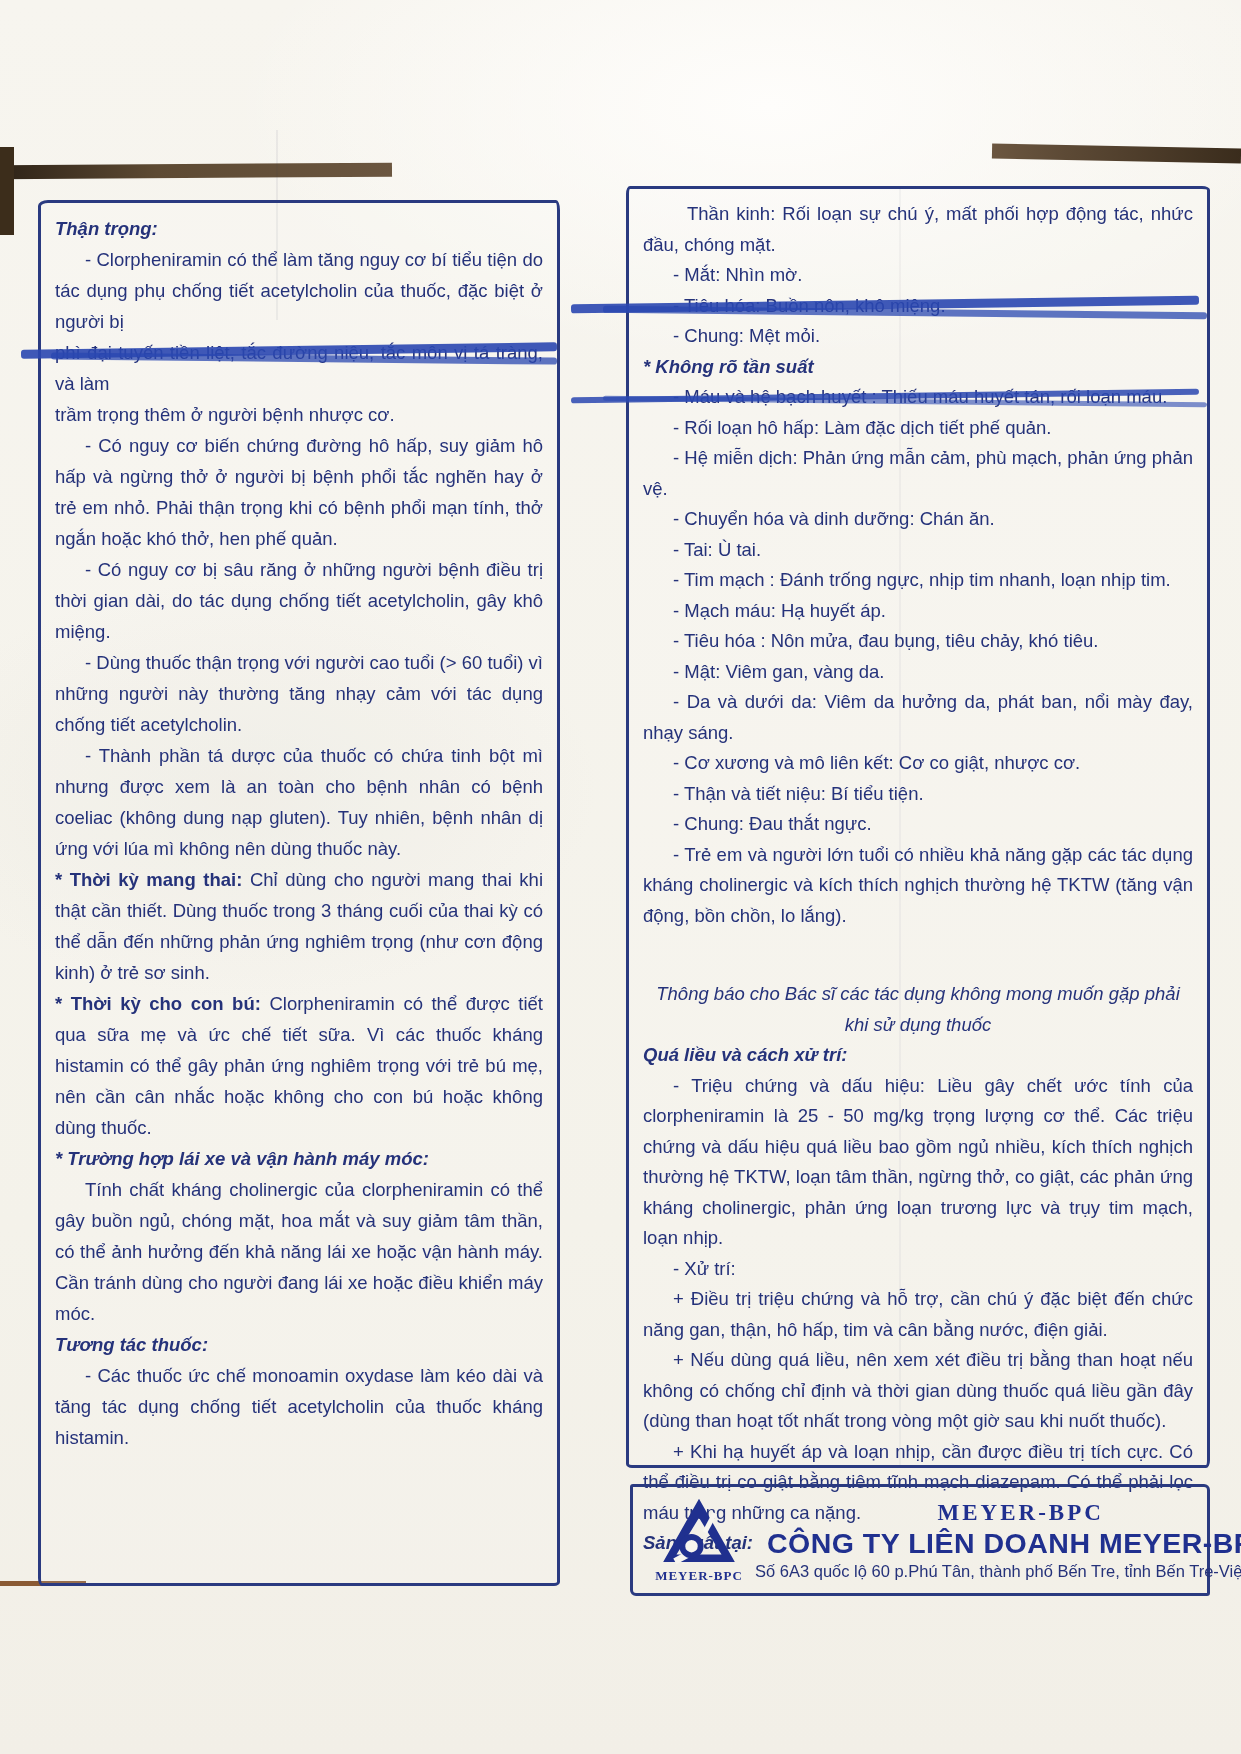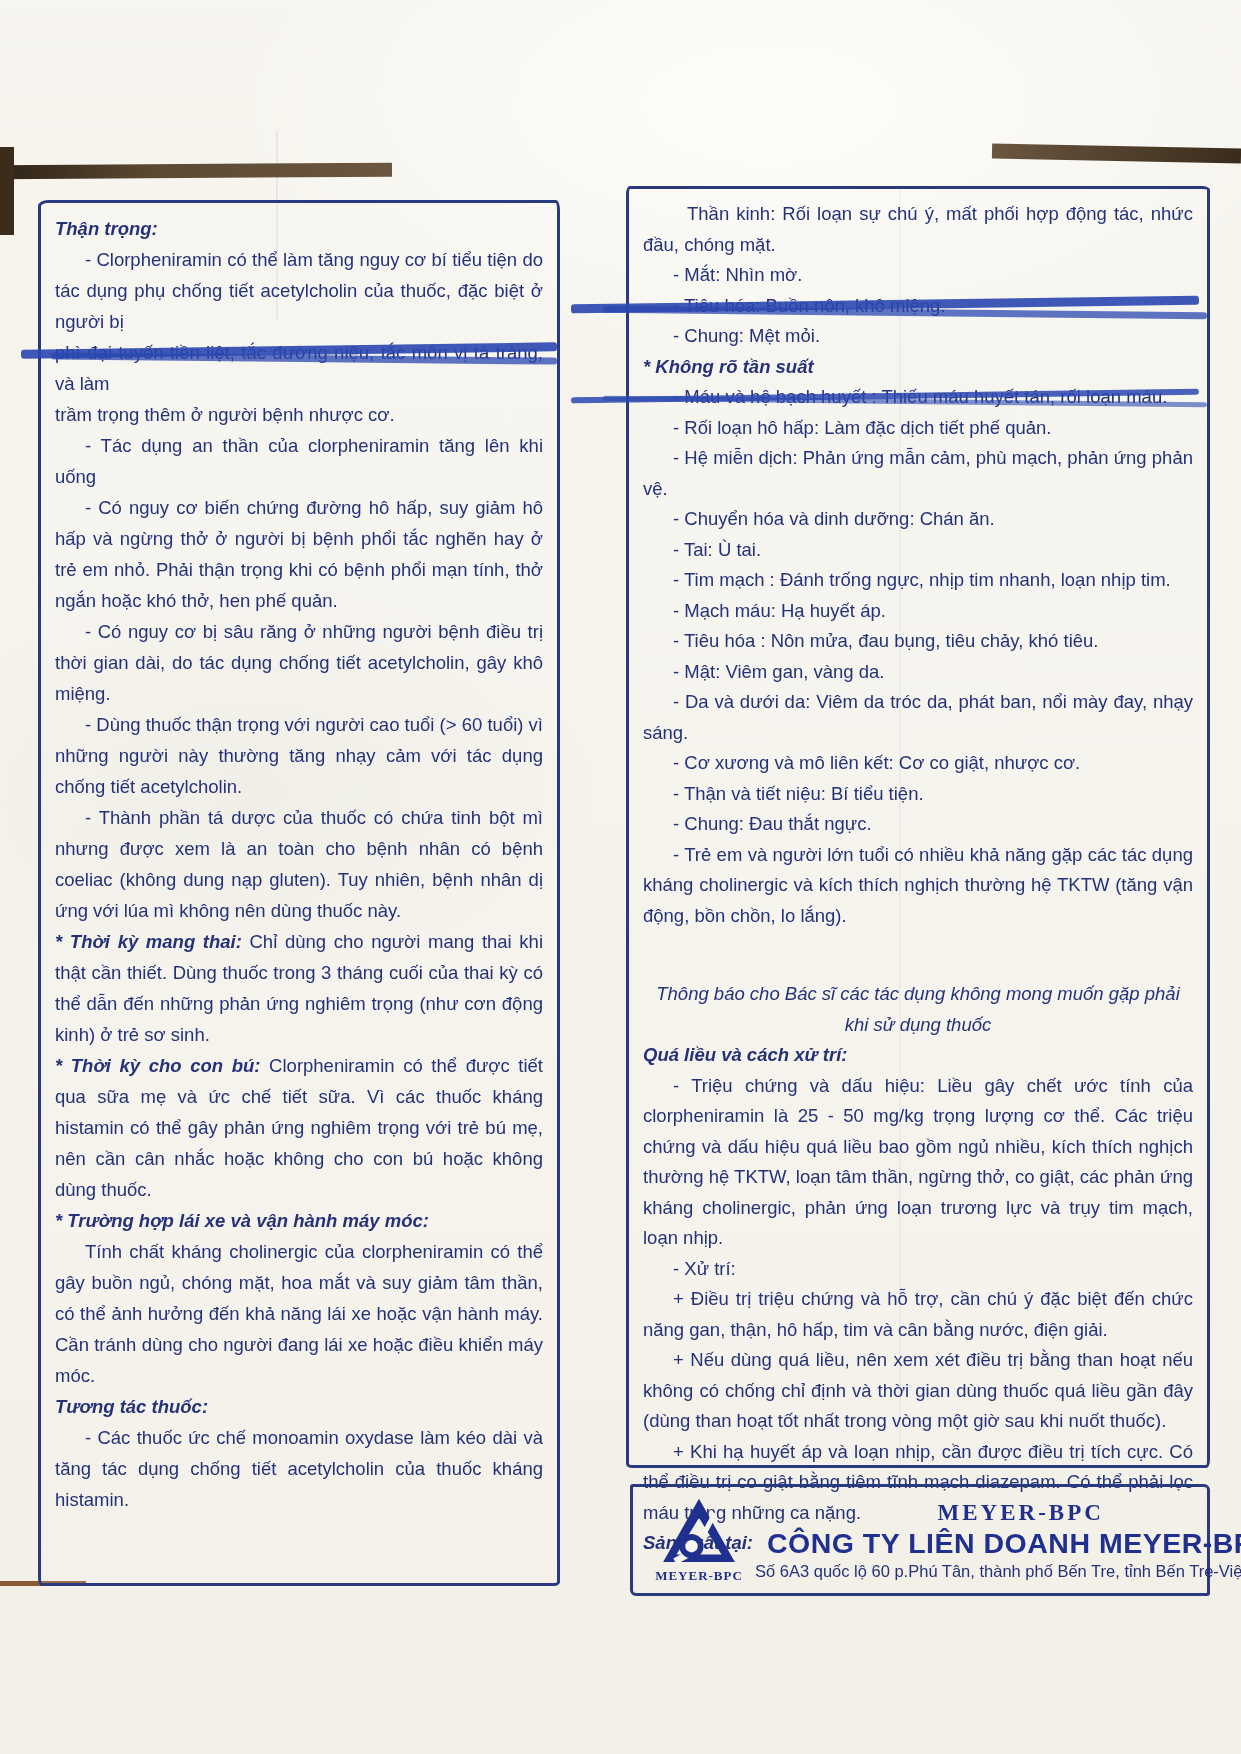--- a/index.html
+++ b/index.html
@@ -30,21 +30,21 @@
   }
   .box-left  { left:38px;  top:200px;  width:522px; height:1386px; border-radius:10px 4px 6px 4px / 6px 10px 4px 8px; }
   .box-right { left:626px; top:186px;  width:584px; height:1282px; border-radius:4px 8px 4px 6px / 8px 4px 8px 4px; }
 
   .para { margin:0; font-size:18.5px; line-height:31px; text-align:justify; }
   .box-right .para { line-height:30.5px; }
   .h  { font-weight:bold; font-style:italic; text-align:left; }
   .ind  { text-indent:30px; }
   .ind2 { text-indent:44px; }
   .ci { font-style:italic; text-align:center; text-indent:0;margin-top:48px; }
-  .lead { font-weight:bold; font-style:italic; }
+  .lead { font-weight:bold; }
 
   
   .strike { position:relative; }
   .strike::before, .strike::after {
     content:""; position:absolute; background:#2a47b0; border-radius:3px; pointer-events:none;
   }
   .strike::before { left:-8px; right:-6px; top:11px; height:6px; opacity:.85; transform:rotate(-.8deg); }
   .strike::after  { left:-4px; right:-14px; top:17px; height:5px; opacity:.6; transform:rotate(.6deg); }
   .heavy::before { top:9px;  height:9px; opacity:.9; }
   .heavy::after  { top:18px; height:7px; opacity:.75; }
@@ -79,21 +79,20 @@
   <div class="strip-left-edge"></div>
   <div class="mark-bottom-left"></div>
   <div class="crease-mid"></div>
   <div class="crease-top"></div>
 
   <div class="colbox box-left">
     <p class="para h">Thận trọng:</p>
     <p class="para ind">- Clorpheniramin có thể làm tăng nguy cơ bí tiểu tiện do tác dụng phụ chống tiết acetylcholin của thuốc, đặc biệt ở người bị</p>
     <p class="para strike heavy sweep-full">phì đại tuyến tiền liệt, tắc đường niệu, tắc môn vị tá tràng, và làm</p>
     <p class="para">trầm trọng thêm ở người bệnh nhược cơ.</p>
-    <p class="para ind">- Tác dụng an thần của clorpheniramin tăng lên khi uống</p>
     <p class="para ind">- Có nguy cơ biến chứng đường hô hấp, suy giảm hô hấp và ngừng thở ở người bị bệnh phổi tắc nghẽn hay ở trẻ em nhỏ. Phải thận trọng khi có bệnh phổi mạn tính, thở ngắn hoặc khó thở, hen phế quản.</p>
     <p class="para ind">- Có nguy cơ bị sâu răng ở những người bệnh điều trị thời gian dài, do tác dụng chống tiết acetylcholin, gây khô miệng.</p>
     <p class="para ind">- Dùng thuốc thận trọng với người cao tuổi (&gt; 60 tuổi) vì những người này thường tăng nhạy cảm với tác dụng chống tiết acetylcholin.</p>
     <p class="para ind">- Thành phần tá dược của thuốc có chứa tinh bột mì nhưng được xem là an toàn cho bệnh nhân có bệnh coeliac (không dung nạp gluten). Tuy nhiên, bệnh nhân dị ứng với lúa mì không nên dùng thuốc này.</p>
     <p class="para"><span class="lead">* Thời kỳ mang thai:</span><span> Chỉ dùng cho người mang thai khi thật cần thiết. Dùng thuốc trong 3 tháng cuối của thai kỳ có thể dẫn đến những phản ứng nghiêm trọng (như cơn động kinh) ở trẻ sơ sinh.</span></p>
     <p class="para"><span class="lead">* Thời kỳ cho con bú:</span><span> Clorpheniramin có thể được tiết qua sữa mẹ và ức chế tiết sữa. Vì các thuốc kháng histamin có thể gây phản ứng nghiêm trọng với trẻ bú mẹ, nên cần cân nhắc hoặc không cho con bú hoặc không dùng thuốc.</span></p>
     <p class="para h">* Trường hợp lái xe và vận hành máy móc:</p>
     <p class="para ind">Tính chất kháng cholinergic của clorpheniramin có thể gây buồn ngủ, chóng mặt, hoa mắt và suy giảm tâm thần, có thể ảnh hưởng đến khả năng lái xe hoặc vận hành máy. Cần tránh dùng cho người đang lái xe hoặc điều khiển máy móc.</p>
     <p class="para h">Tương tác thuốc:</p>
     <p class="para ind">- Các thuốc ức chế monoamin oxydase làm kéo dài và tăng tác dụng chống tiết acetylcholin của thuốc kháng histamin.</p>
@@ -108,21 +107,21 @@
     <p class="para h">* Không rõ tần suất</p>
     <p class="para ind strike sweep-left">- Máu và hệ bạch huyết : Thiếu máu huyết tán, rối loạn máu.</p>
     <p class="para ind">- Rối loạn hô hấp: Làm đặc dịch tiết phế quản.</p>
     <p class="para ind">- Hệ miễn dịch: Phản ứng mẫn cảm, phù mạch, phản ứng phản vệ.</p>
     <p class="para ind">- Chuyển hóa và dinh dưỡng: Chán ăn.</p>
     <p class="para ind">- Tai: Ù tai.</p>
     <p class="para ind">- Tim mạch : Đánh trống ngực, nhịp tim nhanh, loạn nhịp tim.</p>
     <p class="para ind">- Mạch máu: Hạ huyết áp.</p>
     <p class="para ind">- Tiêu hóa : Nôn mửa, đau bụng, tiêu chảy, khó tiêu.</p>
     <p class="para ind">- Mật: Viêm gan, vàng da.</p>
-    <p class="para ind">- Da và dưới da: Viêm da tróc da, phát ban, nổi mày đay, nhạy sáng.</p>
+    <p class="para ind">- Da và dưới da: Viêm da hưởng da, phát ban, nổi mày đay, nhạy sáng.</p>
     <p class="para ind">- Cơ xương và mô liên kết: Cơ co giật, nhược cơ.</p>
     <p class="para ind">- Thận và tiết niệu: Bí tiểu tiện.</p>
     <p class="para ind">- Chung: Đau thắt ngực.</p>
     <p class="para ind">- Trẻ em và người lớn tuổi có nhiều khả năng gặp các tác dụng kháng cholinergic và kích thích nghịch thường hệ TKTW (tăng vận động, bồn chồn, lo lắng).</p>
     <p class="para ci">Thông báo cho Bác sĩ các tác dụng không mong muốn gặp phải khi sử dụng thuốc</p>
     <p class="para h">Quá liều và cách xử trí:</p>
     <p class="para ind">- Triệu chứng và dấu hiệu: Liều gây chết ước tính của clorpheniramin là 25 - 50 mg/kg trọng lượng cơ thể. Các triệu chứng và dấu hiệu quá liều bao gồm ngủ nhiều, kích thích nghịch thường hệ TKTW, loạn tâm thần, ngừng thở, co giật, các phản ứng kháng cholinergic, phản ứng loạn trương lực và trụy tim mạch, loạn nhịp.</p>
     <p class="para ind">- Xử trí:</p>
     <p class="para ind">+ Điều trị triệu chứng và hỗ trợ, cần chú ý đặc biệt đến chức năng gan, thận, hô hấp, tim và cân bằng nước, điện giải.</p>
     <p class="para ind">+ Nếu dùng quá liều, nên xem xét điều trị bằng than hoạt nếu không có chống chỉ định và thời gian dùng thuốc quá liều gần đây (dùng than hoạt tốt nhất trong vòng một giờ sau khi nuốt thuốc).</p>

